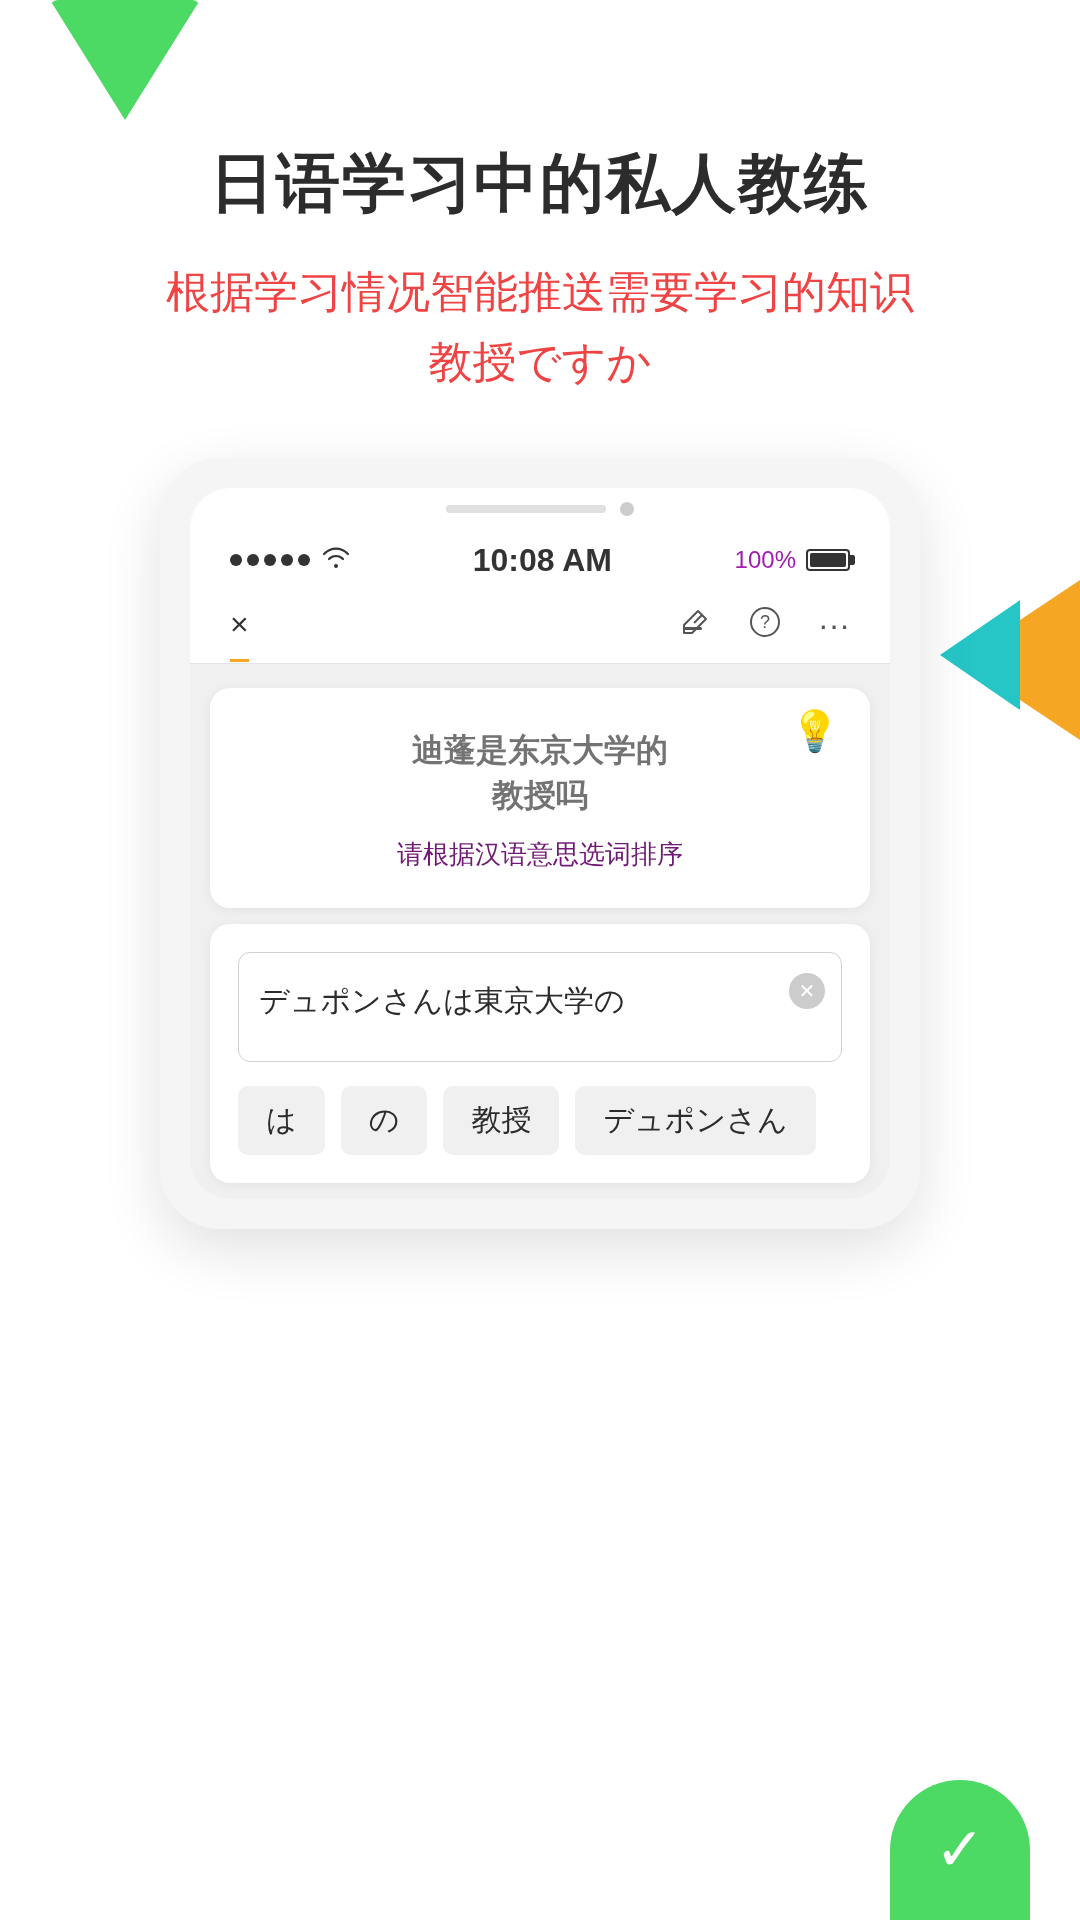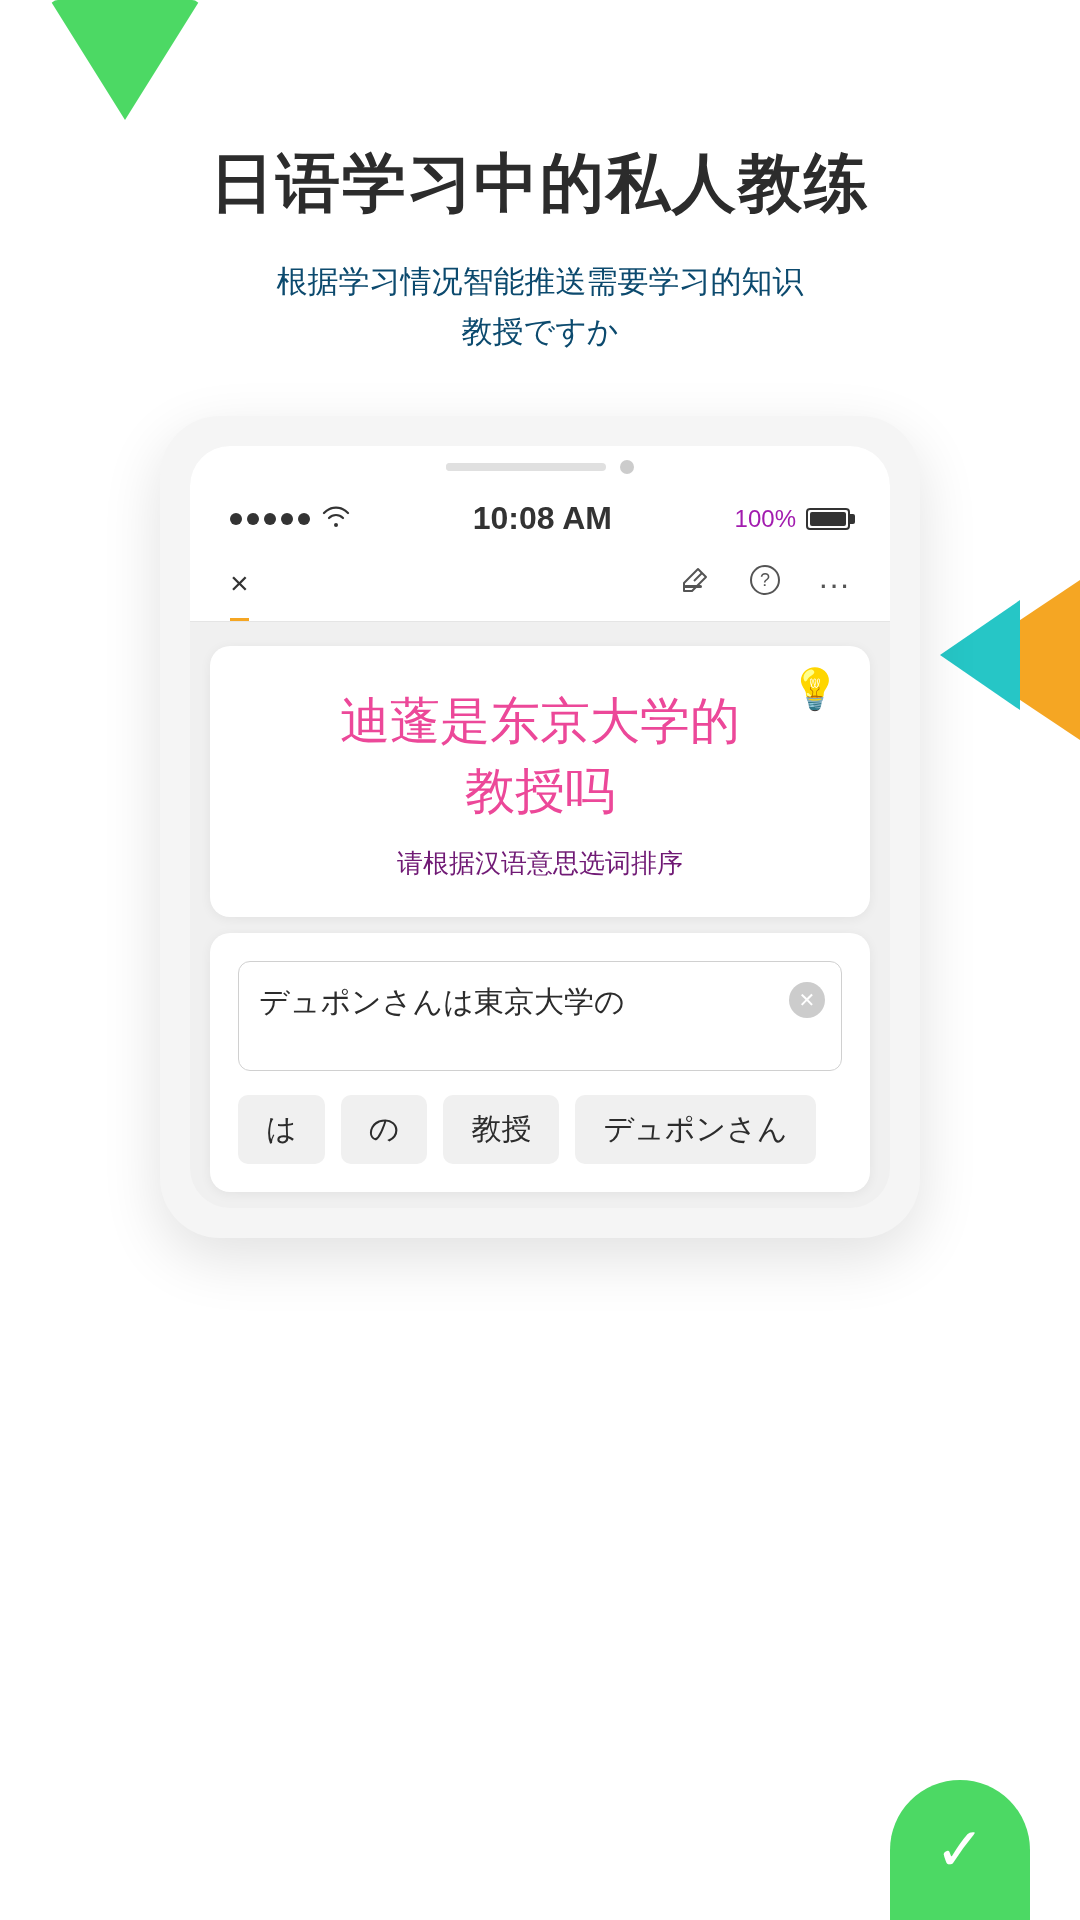--- a/index.html
+++ b/index.html
@@ -91,22 +91,22 @@
     .app-title {
       font-size: 64px;
       font-weight: 700;
       color: #2c2c2c;
       text-align: center;
       margin-bottom: 30px;
       letter-spacing: 2px;
     }
 
     .app-subtitle {
-      font-size: 31px;
-      color: #0c4a6e;
+      font-size: 44px;
+      color: #ef4444;
       text-align: center;
       line-height: 1.6;
       margin-bottom: 60px;
     }
 
     
     .phone-mockup {
       width: 760px;
       background: #f5f5f5;
       border-radius: 60px;
@@ -242,23 +242,23 @@
     }
 
     .hint-bulb {
       position: absolute;
       top: 20px;
       right: 30px;
       font-size: 40px;
     }
 
     .question-text {
-      font-size: 50px;
-      font-weight: 400;
-      color: #ec4899;
+      font-size: 32px;
+      font-weight: 700;
+      color: #737373;
       text-align: center;
       line-height: 1.4;
       margin-bottom: 20px;
     }
 
     .question-hint {
       font-size: 26px;
       color: #701a75;
       text-align: center;
     }
@@ -269,21 +269,21 @@
       border-radius: 20px;
       margin: 0 20px 16px;
       padding: 28px 28px 28px;
       box-shadow: 0 2px 12px rgba(0,0,0,0.06);
     }
 
     .answer-input-area {
       background: #ffffff;
       border: 1.5px solid #d0d0d0;
       border-radius: 12px;
-      padding: 16px 20px;
+      padding: 24px 20px;
       min-height: 110px;
       position: relative;
       margin-bottom: 24px;
       display: flex;
       align-items: flex-start;
     }
 
     .answer-input-text {
       font-size: 30px;
       color: #2c2c2c;

